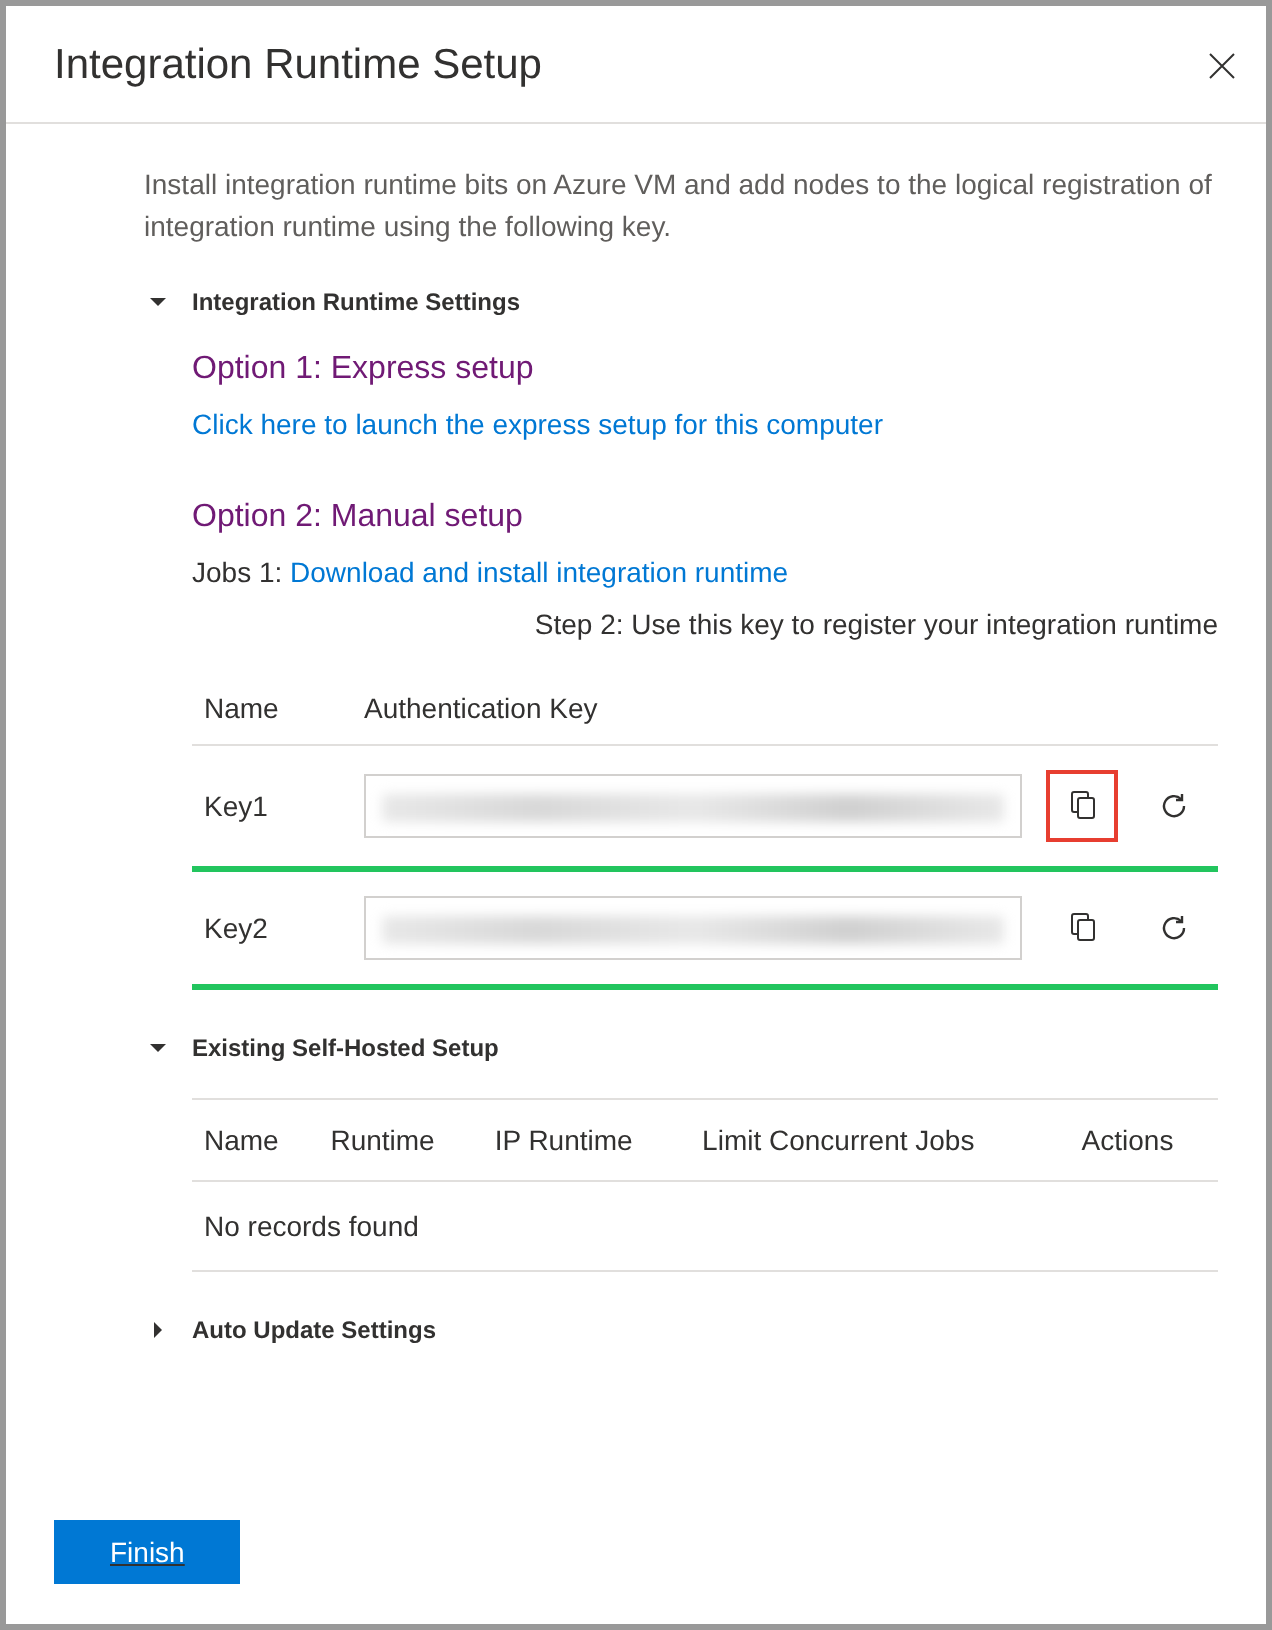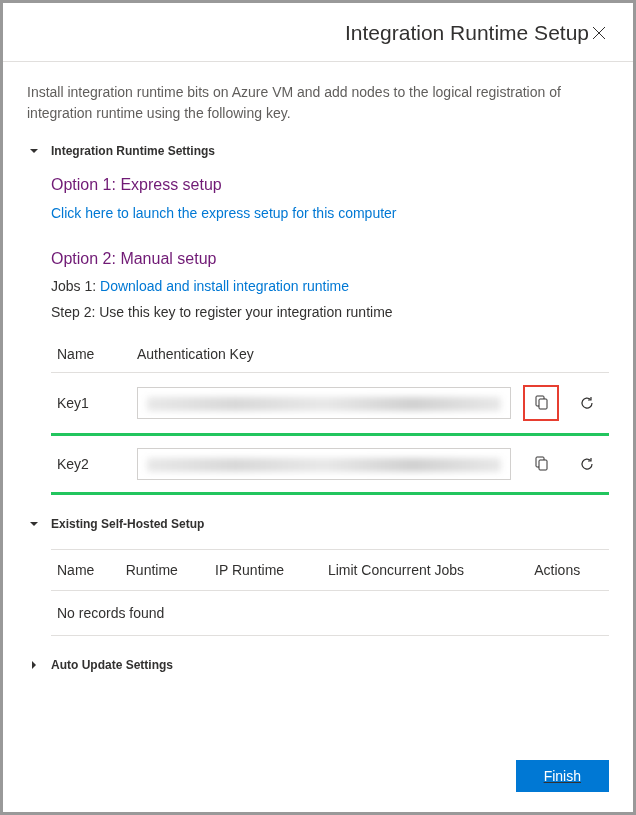--- a/index.html
+++ b/index.html
@@ -12,43 +12,44 @@
       background: #fff;
       width: 636px;
       height: 815px;
       border: 3px solid #999;
       display: flex;
       flex-direction: column;
       color: #323130;
     }
     .header {
       display: flex;
-      justify-content: flex-end;
-      align-items: center;
-      padding: 18px 24px 16px 24px;
+      justify-content: space-between;
+      align-items: center;
+      padding: 18px 12px 16px 24px;
       border-bottom: 1px solid #e1dfdd;
     }
     .title {
       font-size: 21px;
       font-weight: 400;
       color: #323130;
     }
     .close-btn {
       width: 20px;
       height: 20px;
       cursor: pointer;
       display: flex;
       align-items: center;
       justify-content: center;
       color: #323130;
     }
     .content {
       flex: 1;
       padding: 20px 24px;
       overflow-y: auto;
+      margin-left: 45px;
     }
     .description {
       font-size: 14px;
       color: #605e5c;
       line-height: 1.5;
       margin-bottom: 20px;
     }
     .section-header {
       display: flex;
       align-items: center;
@@ -155,21 +156,21 @@
     }
     .no-records {
       padding: 14px 6px;
       font-size: 14px;
       color: #323130;
       border-bottom: 1px solid #e1dfdd;
     }
     .footer {
       padding: 16px 24px 20px 24px;
       display: flex;
-      justify-content: flex-end;
+      justify-content: flex-start;
       text-decoration: underline;
     }
     .finish-btn {
       background: #0078d4;
       color: #fff;
       border: none;
       padding: 8px 28px;
       font-size: 14px;
       cursor: pointer;
       font-family: inherit;
@@ -207,21 +208,21 @@
     </div>
     <div class="section-body">
 
       <div class="option-title">Option 1: Express setup</div>
       <a class="link">Click here to launch the express setup for this computer</a>
 
       <div class="option-title" style="margin-top:28px;">Option 2: Manual setup</div>
       <div class="step-text">
         <span>Jobs 1: </span><a class="link">Download and install integration runtime</a>
       </div>
-      <div class="step-text" style="margin-top:10px;">Step 2: Use this key to register your integration runtime</div>
+      <div class="step-text" style="margin-top:10px;text-align:right;">Step 2: Use this key to register your integration runtime</div>
 
       <table class="keys-table">
         <thead>
           <tr>
             <th class="col-name">Name</th>
             <th class="col-key">Authentication Key</th>
             <th class="col-act"></th>
             <th class="col-act"></th>
           </tr>
         </thead>

